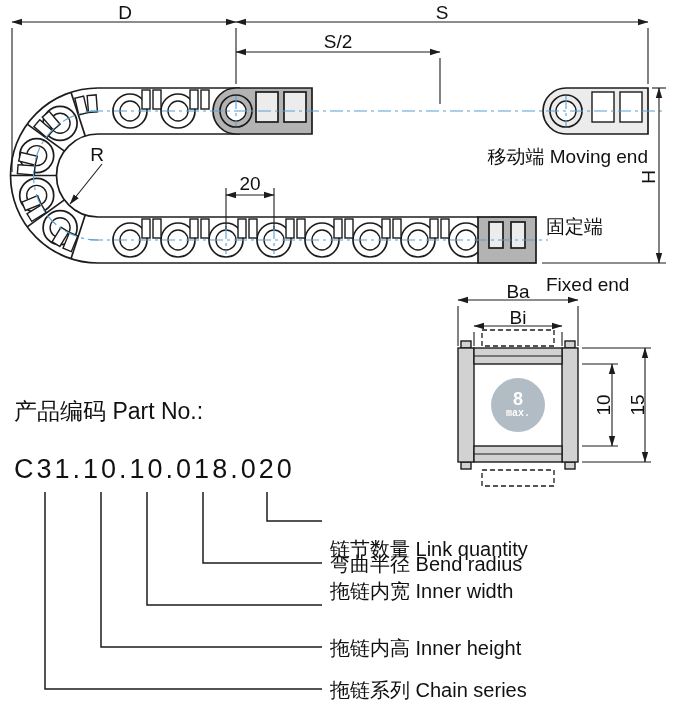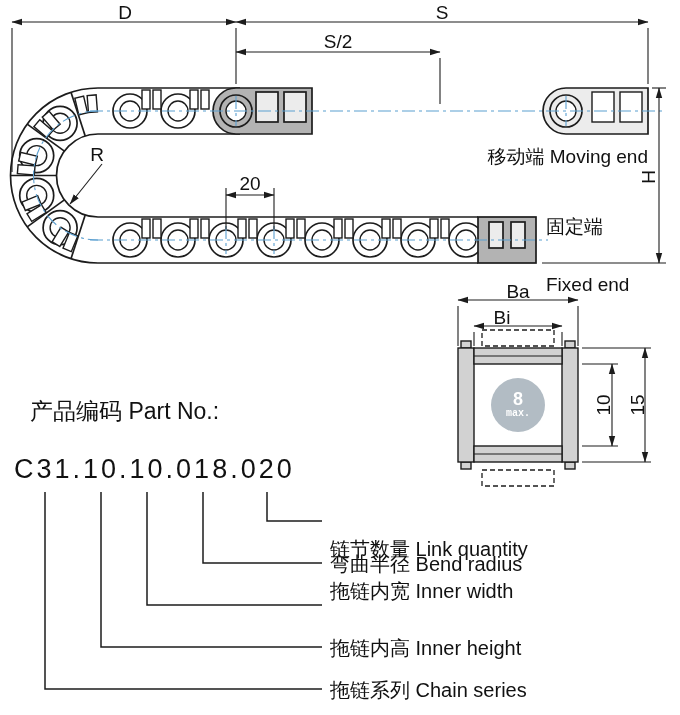--- a/index.html
+++ b/index.html
@@ -14,21 +14,21 @@
   .fills {stroke:#1c1c1c;stroke-width:1.4;fill:#d2d2d2;}
   .dim   {stroke:#1c1c1c;stroke-width:1.1;fill:none;}
   .dash  {stroke:#1c1c1c;stroke-width:1.3;fill:#ffffff;stroke-dasharray:5 3;}
   .cl    {stroke:#5b9fd0;stroke-width:1.1;fill:none;stroke-dasharray:13 4 3 4;}
   .leader{stroke:#1c1c1c;stroke-width:1.5;fill:none;}
   
   .lbl{position:absolute;font-size:19px;white-space:nowrap;}
   .center{transform:translateX(-50%);}
   .right{transform:translateX(-100%);}
   .rot{transform:translate(-50%,-50%) rotate(-90deg);}
-  .heading{position:absolute;left:30px;top:396px;font-size:23px;white-space:nowrap;}
+  .heading{position:absolute;left:14px;top:396px;font-size:23px;white-space:nowrap;}
   .code{position:absolute;left:14px;top:454px;font-size:27px;letter-spacing:3px;white-space:nowrap;}
   .legend-item{position:absolute;left:330px;font-size:20px;white-space:nowrap;}
   .cable-circle{position:absolute;left:491px;top:378px;width:54px;height:54px;border-radius:50%;
     background:#b2bcc4;color:#fff;display:flex;flex-direction:column;align-items:center;
     justify-content:center;font-weight:bold;line-height:1.05;}
   .cable-circle .v{font-size:18px;}
   .cable-circle .u{font-size:10px;font-family:Liberation Mono, monospace;}
 </style>
 </head>
 <body>
@@ -204,21 +204,21 @@
   <span class="lbl center" style="left:442px;top:2px;">S</span>
   <span class="lbl center" style="left:338px;top:31px;">S/2</span>
   <span class="lbl center" style="left:97px;top:144px;">R</span>
   <span class="lbl center" style="left:250px;top:173px;">20</span>
   <span class="lbl rot" style="left:649px;top:177px;">H</span>
   <span class="lbl right" style="left:648px;top:144px;">移动端 Moving end</span>
   <span class="lbl" style="left:546px;top:214px;">固定端</span>
   <span class="lbl" style="left:546px;top:238px;margin-top:36px;">Fixed end</span>
 
   <span class="lbl center" style="left:518px;top:281px;">Ba</span>
-  <span class="lbl center" style="left:502px;top:307px;">Bi</span>
+  <span class="lbl center" style="left:518px;top:307px;">Bi</span>
   <span class="lbl rot" style="left:604px;top:405px;">10</span>
   <span class="lbl rot" style="left:638px;top:405px;">15</span>
   <div class="cable-circle">
     <span class="v">8</span>
     <span class="u">max.</span>
   </div>
 
   <div class="heading">产品编码 Part No.:</div>
   <div class="code">C31.10.10.018.020</div>
 

